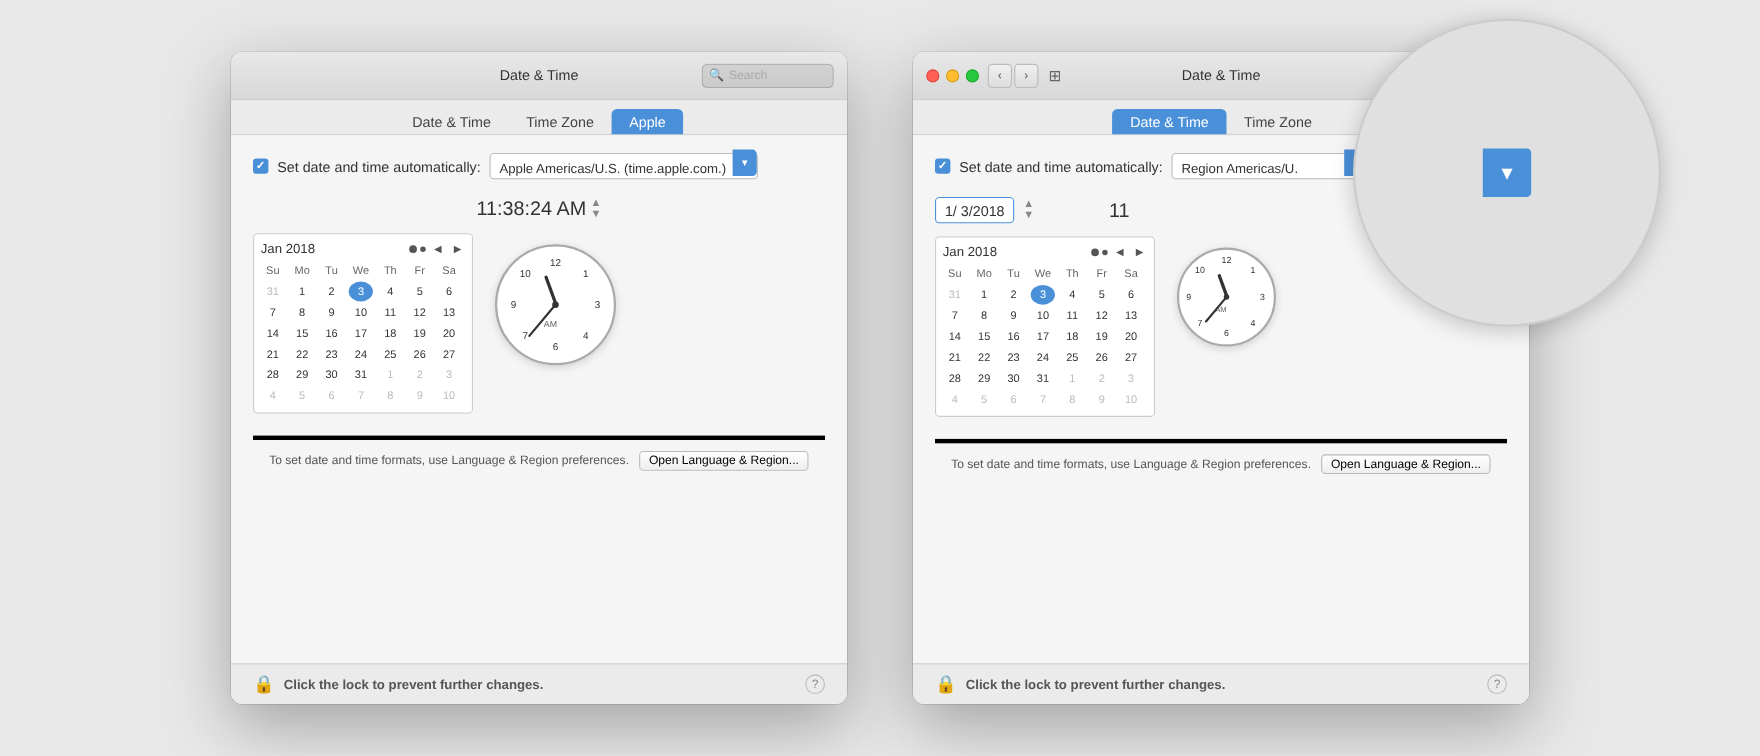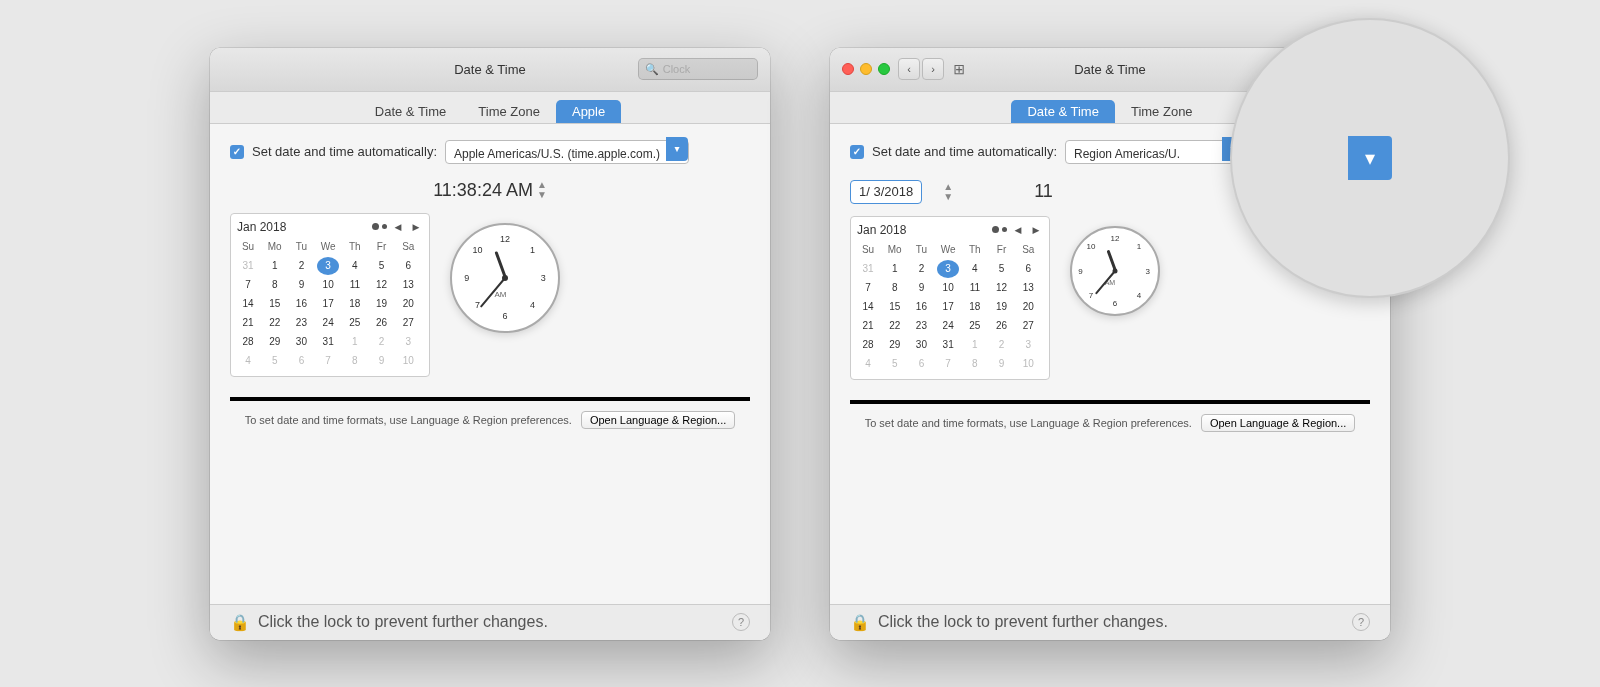--- a/index.html
+++ b/index.html
@@ -360,21 +360,21 @@
       font-size: 8px;
       color: #666;
       top: 62%;
       left: 40%;
     }
 
     
     .date-field-row {
       display: flex;
       align-items: center;
-      gap: 21px;
+      gap: 8px;
       margin-bottom: 12px;
     }
 
     .date-field {
       background: white;
       border: 1.5px solid #4a90d9;
       border-radius: 4px;
       padding: 2px 8px;
       font-size: 13px;
       height: 24px;
@@ -410,22 +410,23 @@
       background: #ebebeb;
       border-top: 1px solid #ccc;
     }
 
     .lock-icon {
       font-size: 16px;
       color: #888;
     }
 
     .lock-text {
-      font-size: 16px;
+      font-size: 12px;
       color: #555;
+      font-weight: bold;
     }
 
     .help-icon {
       margin-left: auto;
       width: 18px;
       height: 18px;
       border: 1px solid #bbb;
       border-radius: 50%;
       display: flex;
       align-items: center;
@@ -557,21 +558,21 @@
 
       <div class="mac-window-titlebar">
         <div class="traffic-lights">
           <div class="traffic-light tl-red"></div>
           <div class="traffic-light tl-yellow"></div>
           <div class="traffic-light tl-green"></div>
         </div>
         <span class="window-title">Date &amp; Time</span>
         <div class="search-box">
           <span>🔍</span>
-          <span style="font-size:11px;color:#aaa">Clock</span>
+          <span style="font-size:11px;color:#aaa">Search</span>
         </div>
       </div>
 
       <div class="tabs-bar">
         <div class="tab">Date &amp; Time</div>
         <div class="tab">Time Zone</div>
         <div class="tab active">Apple</div>
       </div>
 
       <div class="window-content">

